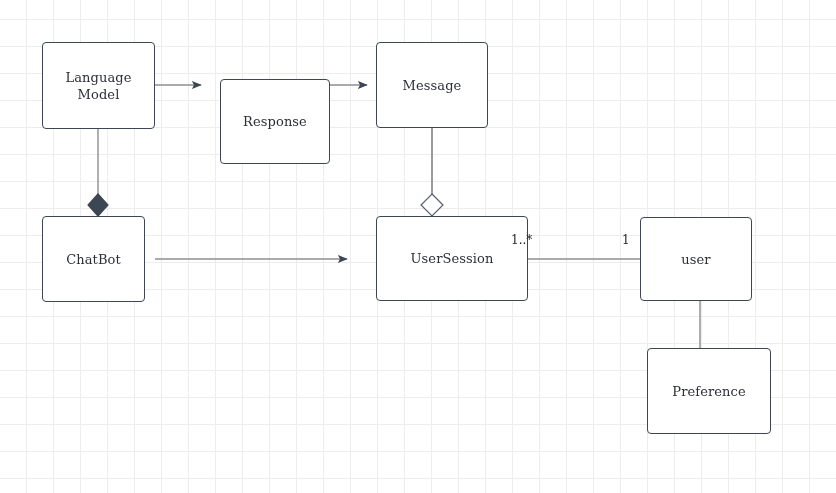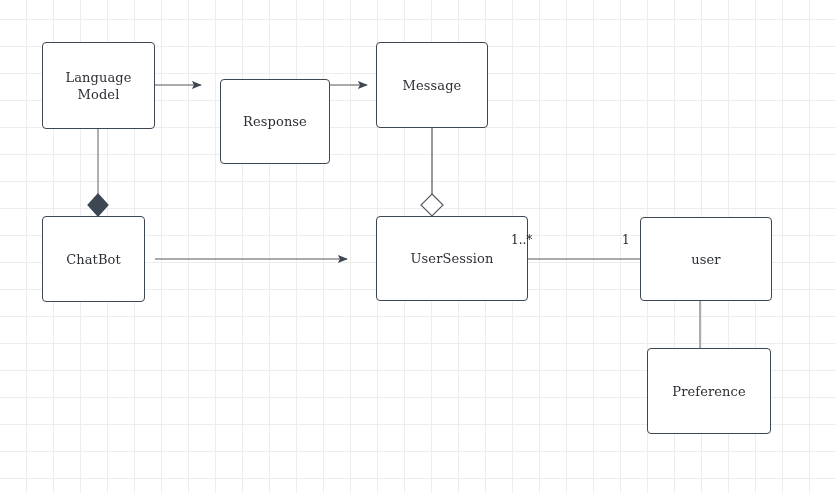--- a/index.html
+++ b/index.html
@@ -124,21 +124,21 @@
   </div>
 
   <div class="node" style="left:42px; top:216px; width:103px; height:86px;">
     <span class="node-label">ChatBot</span>
   </div>
 
   <div class="node" style="left:356px; top:216px; width:152px; height:85px;margin-left:20px;">
     <span class="node-label">UserSession</span>
   </div>
 
-  <div class="node" style="left:640px; top:217px; width:132px; height:84px;">
+  <div class="node" style="left:640px; top:217px; width:112px; height:84px;">
     <span class="node-label">user</span>
   </div>
 
   <div class="node" style="left:647px; top:348px; width:124px; height:86px;">
     <span class="node-label">Preference</span>
   </div>
 
   <div class="mult" style="left:511px; top:234px;">1..*</div>
 
   <div class="mult" style="left:622px; top:234px;">1</div>

